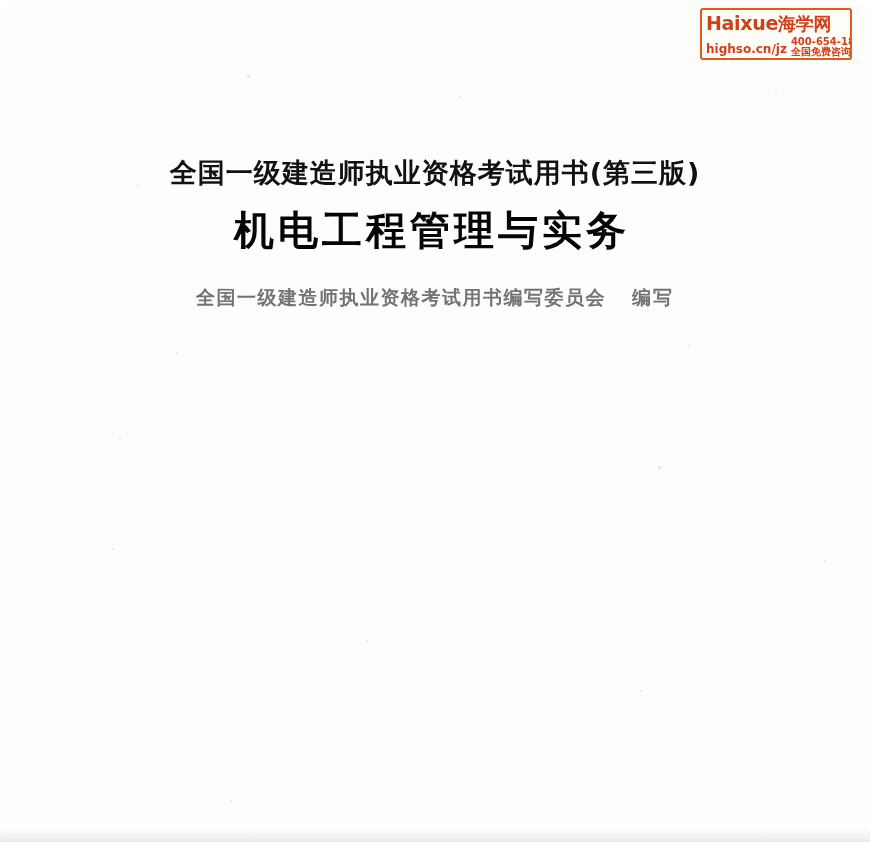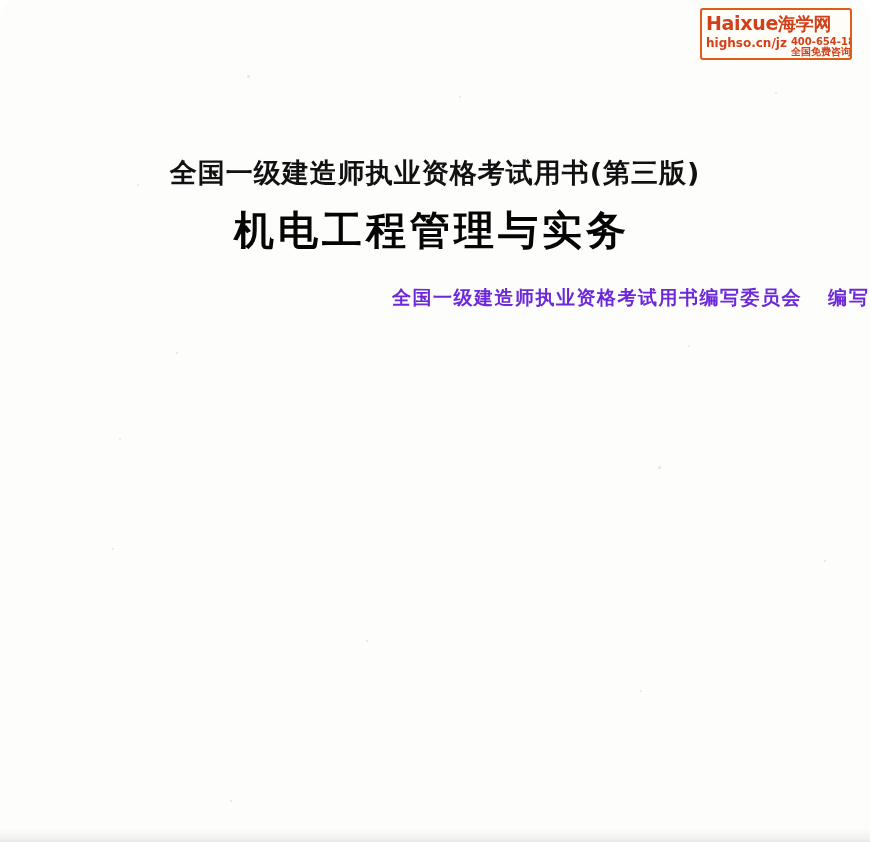--- a/index.html
+++ b/index.html
@@ -52,21 +52,21 @@
     font-size: 19px;
     line-height: 22px;
     color: #d2401a;
     letter-spacing: -.3px;
     white-space: nowrap;
     text-align: left;
   }
   .watermark .wm-line1 .wm-cn { font-size: 18px; }
   .watermark .wm-line2 {
     display: flex;
-    align-items: flex-start;
+    align-items: flex-end;
     gap: 4px;
     margin-top: 1px;
   }
   .watermark .wm-url {
     font-family: "DejaVu Sans", sans-serif;
     font-size: 12px;
     font-weight: 700;
     color: #d2401a;
     white-space: nowrap;
   }
@@ -105,26 +105,26 @@
     font-weight: 700;
     font-size: 40px;
     letter-spacing: 4px;
     color: #050505;
   }
   .author-line {
     position: absolute;
     top: 285px;
     left: 0;
     width: 870px;
-    text-align: right;
+    text-align: center;
     font-family: "DejaVu Serif", "Liberation Serif", serif;
     font-weight: 700;
     font-size: 19px;
     letter-spacing: 1.5px;
-    color: #6d28d9;
+    color: #737373;
   }
   .author-line .author-role {
     margin-left: 26px;
     letter-spacing: 2px;
   }
 
   
   .publisher {
     position: absolute;
     top: 707px;

